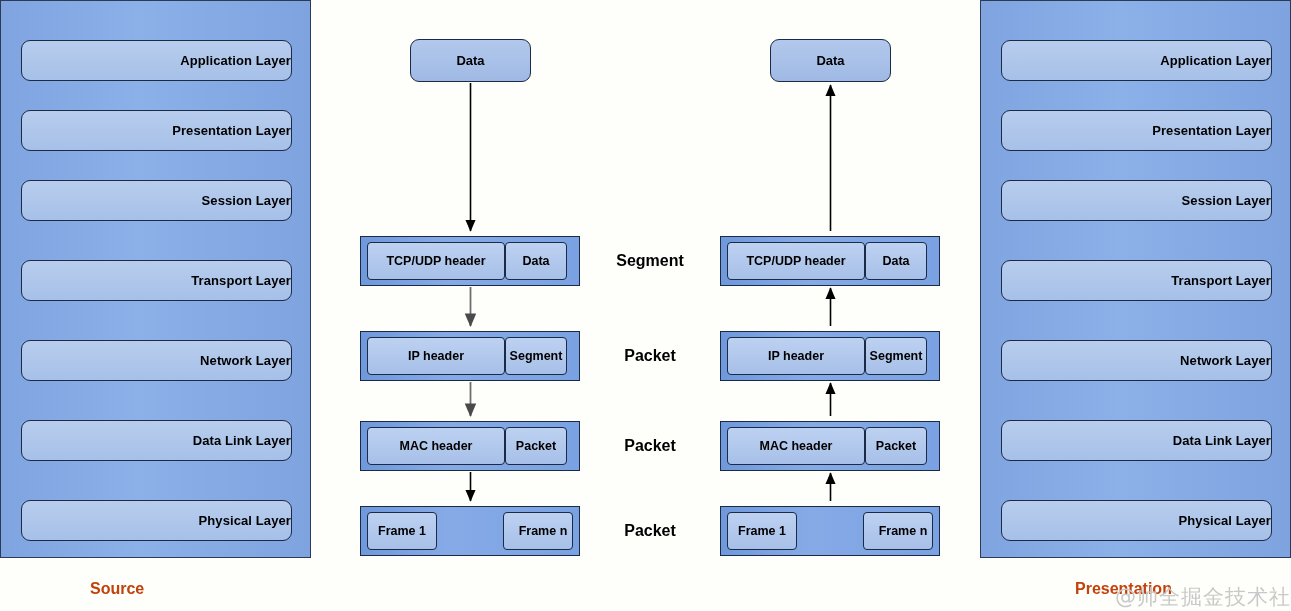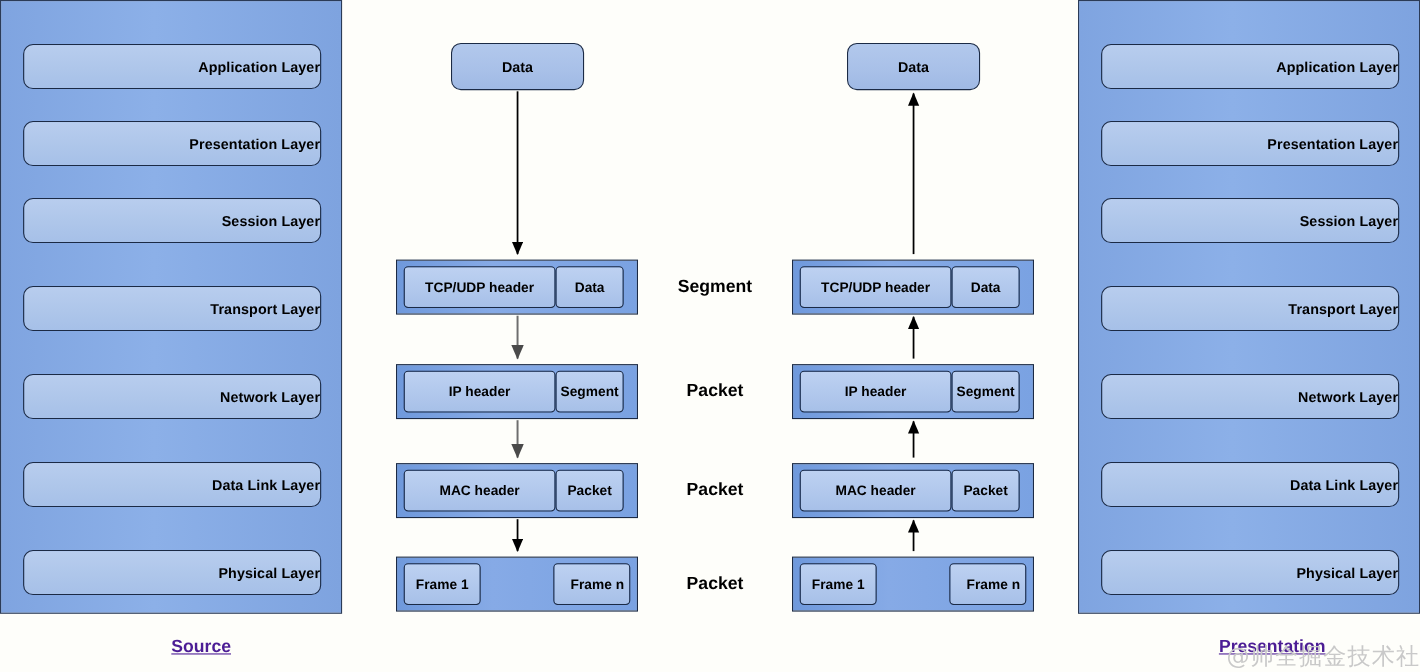--- a/index.html
+++ b/index.html
@@ -106,23 +106,22 @@
     font-weight: bold;
     color: #000000;
     transform: translateY(-50%);
   }
 
   
   .caption {
     position: absolute;
     font-size: 16px;
     font-weight: bold;
-    color: #4c1d95;
-    text-align: right;
-    text-decoration: underline;
+    color: #c2410c;
+    text-align: left;
   }
 
   
   .arrow-svg {
     position: absolute;
     left: 0;
     top: 0;
     width: 1291px;
     height: 611px;
     pointer-events: none;

